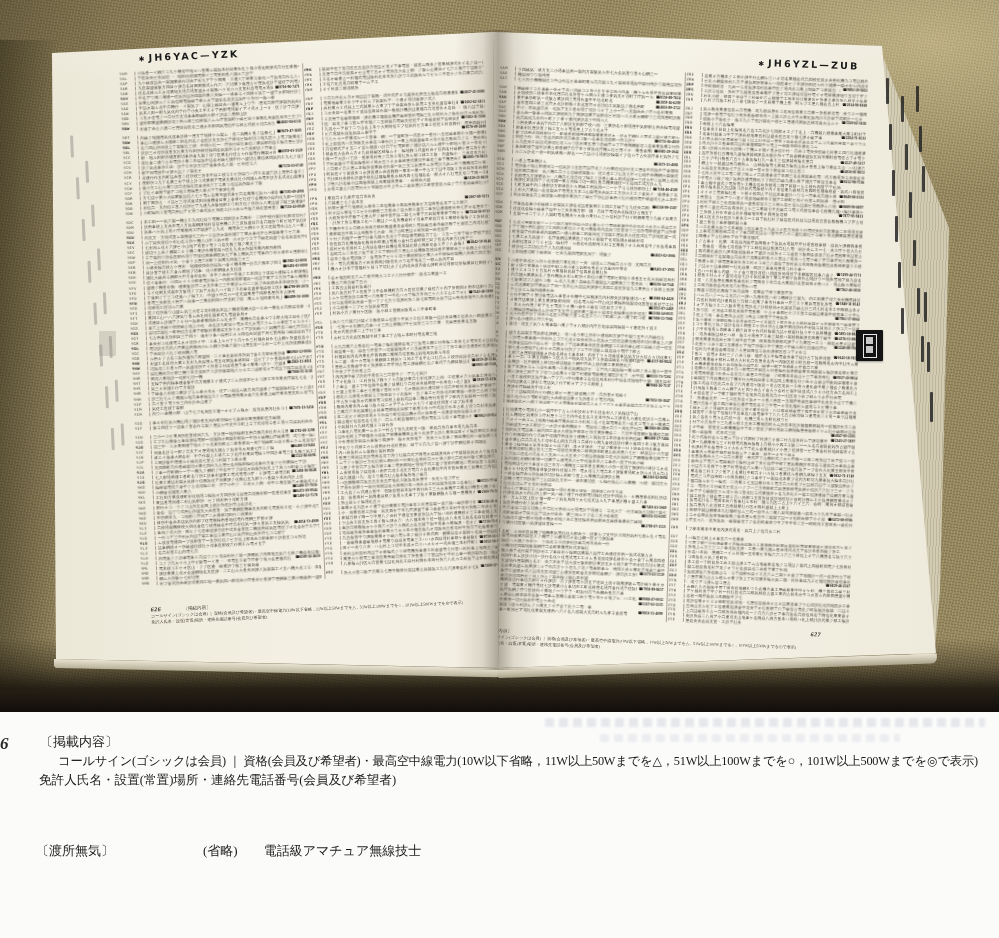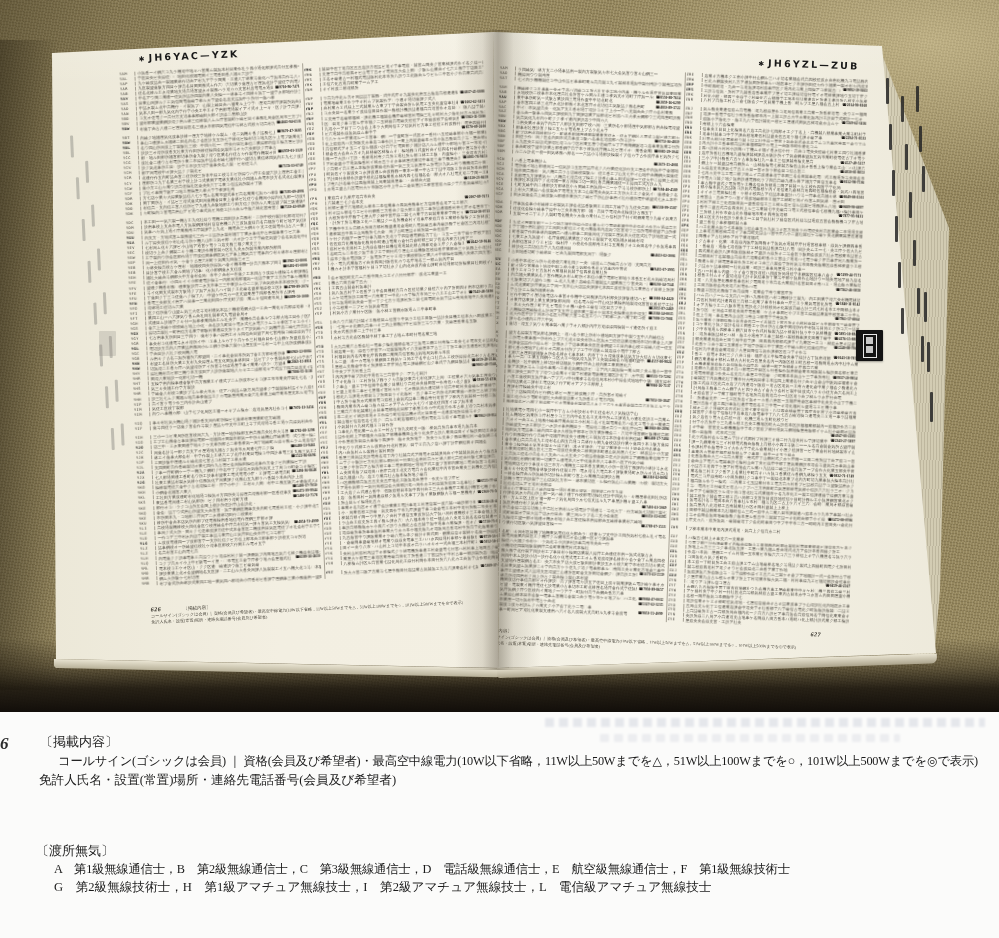--- a/index.html
+++ b/index.html
@@ -1966,17 +1966,16 @@
   </div>
 
   <div class="caption-area">
     <div class="ghost g-a"></div>
     <div class="ghost g-b"></div>
     <div class="cap cap-marker">6</div>
     <div class="cap cap-title">〔掲載内容〕</div>
     <div class="cap cap-l1">コールサイン(ゴシックは会員) ｜ 資格(会員及び希望者)・最高空中線電力(10W以下省略，11W以上50Wまでを△，51W以上100Wまでを○，101W以上500Wまでを◎で表示)</div>
     <div class="cap cap-l2">免許人氏名・設置(常置)場所・連絡先電話番号(会員及び希望者)</div>
     <div class="cap q-head">〔渡所無気〕</div>
-    <div class="cap q-l1">A　第1級無線通信士，B　第2級無線通信士，C　第3級無線通信士，D　電話級無線通信士，E　航空級無線通信士，F　第1級無線技術士</div>
-    <div class="cap q-l2">G　第2級無線技術士，H　第1級アマチュア無線技士，I　第2級アマチュア無線技士，L　電信級アマチュア無線技士</div>
+    <div class="cap q-omit">(省略)　　電話級アマチュア無線技士</div>
   </div>
 
 </div>
 
 </body></html>

